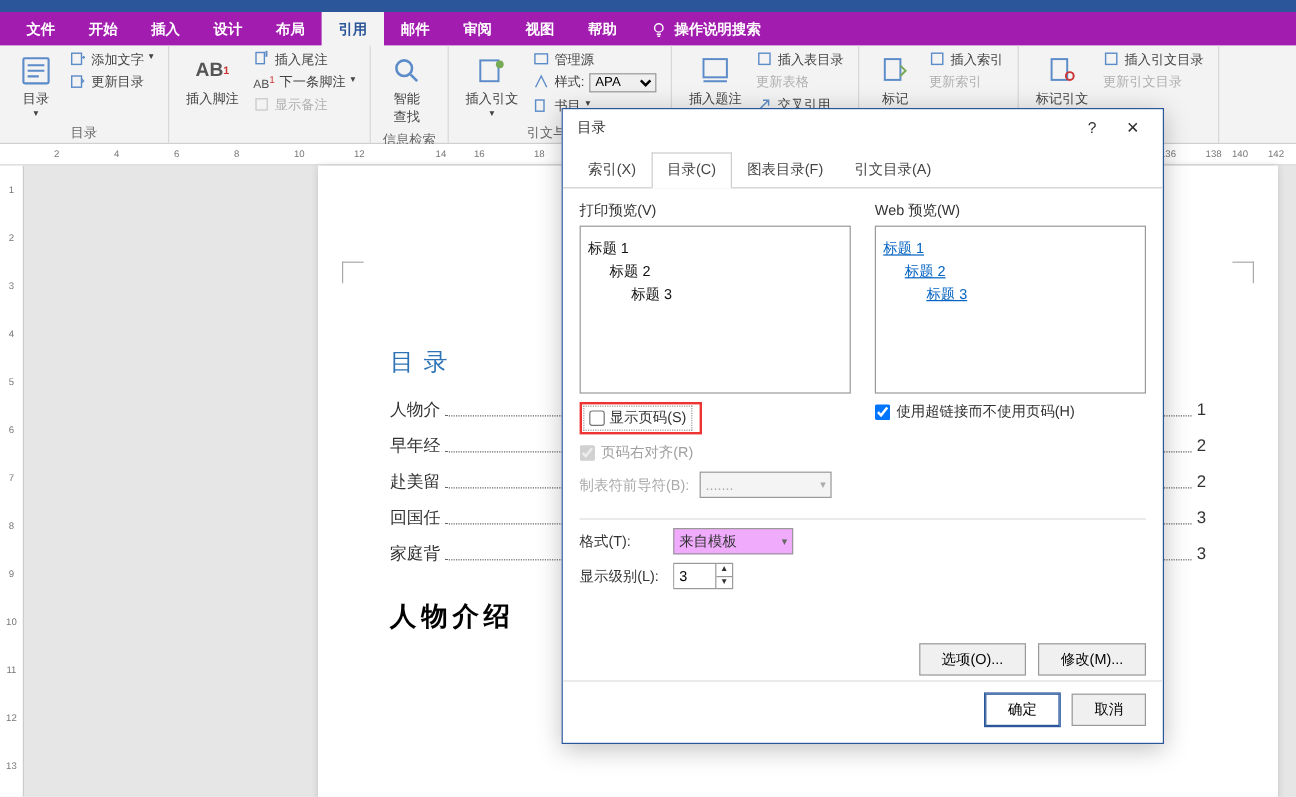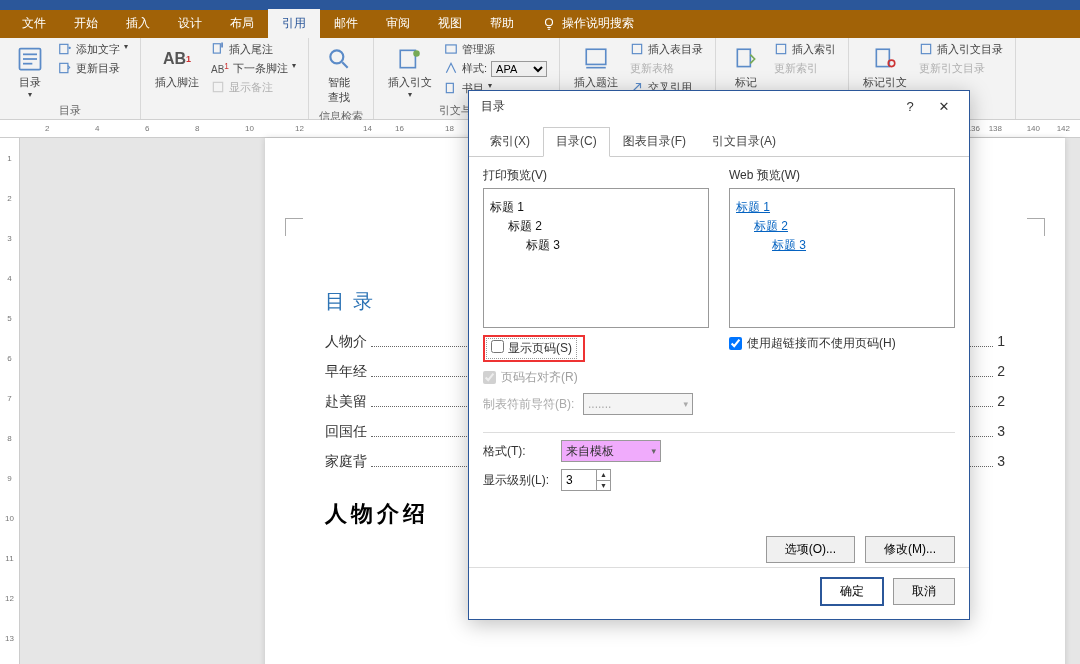--- a/index.html
+++ b/index.html
@@ -2,21 +2,21 @@
 <html><head>
 <meta charset="utf-8">
 <style>
 * { margin: 0; padding: 0; box-sizing: border-box; font-family: "Microsoft YaHei", sans-serif; }
 body { width: 1080px; height: 664px; background: #e6e6e6; overflow: hidden; position: relative; }
 
 
 .titlebar { height: 10px; background: #2b579a; }
 
 
-.menubar { height: 28px; background: #a16207; display: flex; align-items: flex-end; padding-left: 8px; }
+.menubar { height: 28px; background: #a21caf; display: flex; align-items: flex-start; padding-left: 8px; font-weight: bold; }
 .menubar .tab { color: #fff; font-size: 12px; padding: 6px 14px; cursor: pointer; }
 .menubar .tab.active { background: #f3f3f3; color: #2b579a; }
 
 
 .ribbon { height: 82px; background: #f3f3f3; border-bottom: 1px solid #d0d0d0; display: flex; }
 .ribbon-group { border-right: 1px solid #d8d8d8; padding: 3px 10px 0; display: flex; flex-direction: column; }
 .ribbon-group .content { flex: 1; display: flex; align-items: flex-start; gap: 6px; }
 .ribbon-group .label { text-align: center; font-size: 11px; color: #666; padding: 2px 0 3px; }
 .ribbon-btn-lg { display: flex; flex-direction: column; align-items: center; font-size: 11px; color: #444; padding: 2px 4px; }
 .ribbon-btn-lg .icon { width: 32px; height: 32px; display: flex; align-items: center; justify-content: center; }
@@ -56,21 +56,21 @@
 .preview-col .plabel { margin-bottom: 4px; }
 .preview-box { border: 1px solid #999; height: 140px; padding: 8px 6px; background: #fff; font-size: 12px; position: relative; overflow-y: scroll; }
 .preview-box .lv1 { margin: 2px 0; color: #111; }
 .preview-box .lv2 { margin: 2px 0 2px 18px; color: #111; }
 .preview-box .lv3 { margin: 2px 0 2px 36px; color: #111; }
 .preview-box.web a { color: #0563c1; text-decoration: underline; }
 .chkrow { display: flex; align-items: center; gap: 5px; margin: 7px 0; }
 .chkrow.disabled { color: #a0a0a0; }
 .chkrow input[type=checkbox] { width: 13px; height: 13px; }
 .highlight-box { border: 2px solid #e33; padding: 1px 6px 1px 1px; display: inline-flex; align-items: center; gap: 4px; }
-.highlight-box .inner { border: 1px dotted #999; padding: 1px 4px; display: inline-flex; gap: 4px; }
+.highlight-box .inner { border: 1px dotted #999; padding: 1px 4px; display: inline-flex; align-items: center; gap: 4px; }
 .formrow { display: flex; align-items: center; gap: 8px; margin: 7px 0; }
 .formrow label { min-width: 92px; }
 .formrow select, .formrow .selbox { border: 1px solid #999; height: 22px; padding: 0 4px; font-size: 12px; background: #f0abfc; }
 .formrow .selbox.disabled { color: #aaa; background: #f4f4f4; }
 .section-label { margin-top: 14px; margin-bottom: 6px; color: #333; }
 .dialog-footer { padding: 10px 14px 14px; display: flex; justify-content: flex-end; gap: 10px; }
 .dlg-btn { border: 1px solid #999; background: #f0f0f0; font-size: 12px; padding: 4px 18px; }
 .dlg-btn.primary { border: 1px solid #2b579a; background: #fff; outline: 1px solid #2b579a; }
 .secondary-btns { position: absolute; right: 14px; bottom: 56px; display: flex; gap: 10px; }
 .num-spin { display: inline-flex; border: 1px solid #999; height: 22px; }
@@ -314,21 +314,21 @@
   <span style="position:absolute;left:45px;">2</span>
   <span style="position:absolute;left:95px;">4</span>
   <span style="position:absolute;left:145px;">6</span>
   <span style="position:absolute;left:195px;">8</span>
   <span style="position:absolute;left:245px;">10</span>
   <span style="position:absolute;left:295px;">12</span>
   <span style="position:absolute;left:363px;">14</span>
   <span style="position:absolute;left:395px;">16</span>
   <span style="position:absolute;left:445px;">18</span>
   <span style="position:absolute;right:100px;">136</span>
-  <span style="position:absolute;right:78px;">138</span>
+  <span style="position:absolute;right:62px;">138</span>
   <span style="position:absolute;right:40px;">140</span>
   <span style="position:absolute;right:10px;">142</span>
 </div>
 
 <div class="ruler-v">
   <div class="tick">1</div>
     <div class="tick">2</div>
     <div class="tick">3</div>
     <div class="tick">4</div>
     <div class="tick">5</div>

